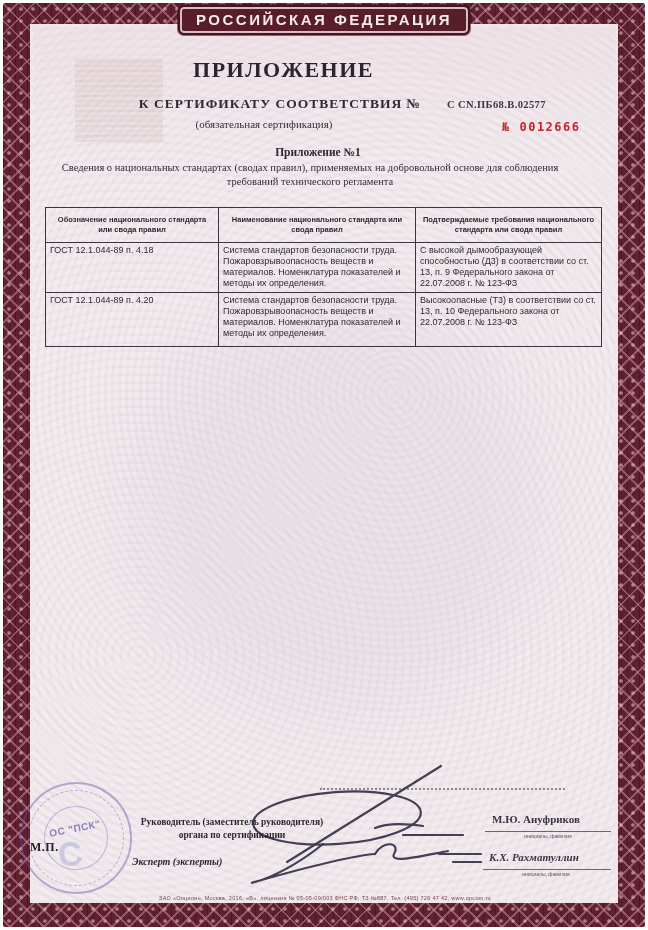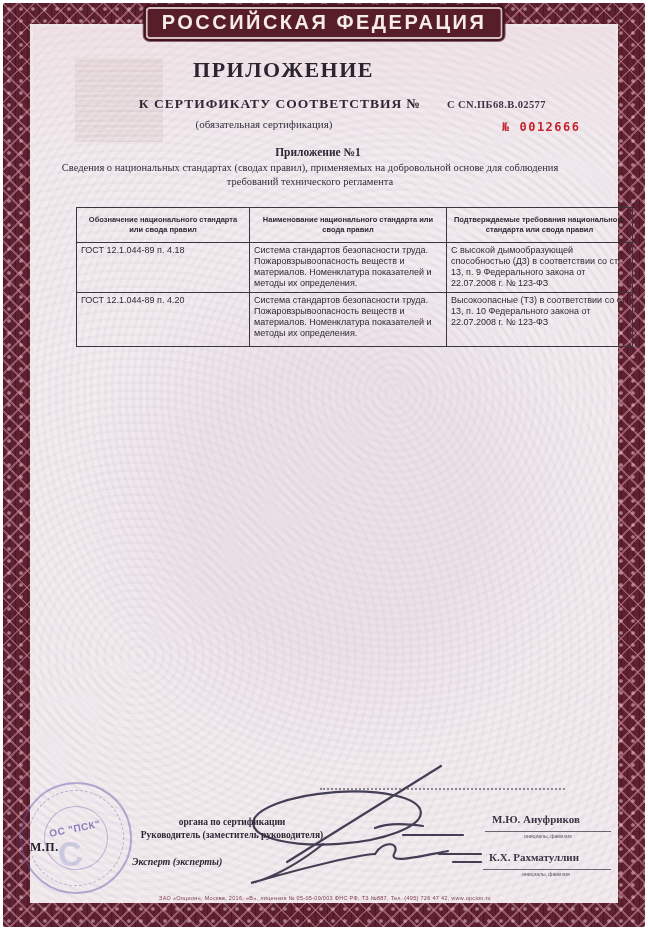--- a/index.html
+++ b/index.html
@@ -34,21 +34,21 @@
     position:absolute; left:75px; top:58px; width:88px; height:84px;
     background:
       repeating-linear-gradient(0deg, rgba(180,150,145,.10) 0 2px, rgba(180,150,145,0) 2px 5px),
       rgba(200,172,165,.14);
   }
   
   .banner{
     position:absolute; top:5px; left:50%; transform:translateX(-50%);
     background:#571e2a; color:#f7ebe8;
     font-family:"Liberation Sans", sans-serif; font-weight:bold;
-    font-size:20px; letter-spacing:2.5px; white-space:nowrap;
+    font-size:15px; letter-spacing:2.5px; white-space:nowrap;
     padding:4px 16px 5px; border:2px solid #44141f; border-radius:6px;
     box-shadow:inset 0 0 0 2px rgba(236,220,218,.85), 0 0 0 1px rgba(70,20,32,.6);
   }
   
   .doc-title{
     position:absolute; top:57px; left:0; width:567px; text-align:center;
     font-size:22px; font-weight:bold; letter-spacing:1.5px; color:#2b2531;
   }
   .doc-subtitle{
     position:absolute; top:96px; left:40px; width:480px; text-align:center;
@@ -72,21 +72,21 @@
     font-size:11.5px; font-weight:bold; color:#2e2836;
   }
   .appendix-desc{
     position:absolute; top:161px; left:50px; width:520px; text-align:center;
     font-size:10.5px; font-weight:normal; line-height:1.32; color:#332d3d;
   }
   
   .std-table{
     position:absolute; top:207px; left:45px; width:556px;
     border-collapse:collapse; table-layout:fixed;
-    font-family:"Liberation Sans", sans-serif; color:#2e2a33;margin-left:31px;
+    font-family:"Liberation Sans", sans-serif; color:#2e2a33;
   }
   .std-table th,.std-table td{
     border:1px solid #3b3540; vertical-align:top; padding:2px 4px;
     overflow:hidden;
   }
   .std-table th{
     font-size:7.5px; font-weight:bold; text-align:center; vertical-align:middle;
     line-height:1.3; height:30px; padding:2px 6px;
   }
   .std-table td{ font-size:9px; line-height:1.24; }
@@ -102,21 +102,21 @@
   .sig-label-head{
     position:absolute; top:816px; left:112px; width:240px; text-align:center;
     font-size:9.5px; font-weight:bold; line-height:1.35; color:#2e2836;
   }
   .sig-label-expert{
     position:absolute; top:856px; left:132px;
     font-size:10px; font-weight:bold; color:#2e2836;font-style:italic;
   }
   .sig-name{ position:absolute; font-size:11px; font-weight:bold; color:#3a3545; white-space:nowrap;}
   .sig-name.n1{ top:813px; left:492px;}
-  .sig-name.n2{ top:851px; left:489px;}
+  .sig-name.n2{ top:851px; left:489px;font-style:italic;}
   .sig-underline{ position:absolute; border-top:1px solid #4a4550; opacity:.8;}
   .sig-underline.u1{ top:831px; left:485px; width:126px;}
   .sig-underline.u2{ top:869px; left:483px; width:128px;}
   .sig-caption{
     position:absolute; width:126px; text-align:center; font-size:5px;
     color:#5a5560; font-family:"Liberation Sans", sans-serif;
   }
   .sig-caption.c1{ top:833px; left:485px;}
   .sig-caption.c2{ top:871px; left:483px;}
   .sig-svg{ position:absolute; top:762px; left:225px; }
@@ -194,22 +194,22 @@
         <td>ГОСТ 12.1.044-89 п. 4.20</td>
         <td>Система стандартов безопасности труда. Пожаровзрывоопасность веществ и материалов. Номенклатура показателей и методы их определения.</td>
         <td>Высокоопасные (Т3) в соответствии со ст. 13, п. 10 Федерального закона от 22.07.2008 г. № 123-ФЗ</td>
       </tr>
     </tbody>
   </table>
 
   <div class="dotted-line"></div>
 
   <div class="sig-label-head">
+    <div>Руководитель (заместитель руководителя)</div>
     <div>органа по сертификации</div>
-    <div>Руководитель (заместитель руководителя)</div>
   </div>
   <div class="sig-label-expert">Эксперт (эксперты)</div>
 
   <svg class="sig-svg" width="260" height="128" viewBox="0 0 260 128">
     <g fill="none" stroke="#26223a" stroke-width="2.2" stroke-linecap="round" opacity="0.85">
       <ellipse cx="112" cy="56" rx="84" ry="26" transform="rotate(-4 112 56)"></ellipse>
       <path d="M 216 4 L 62 100"></path>
       <path d="M 150 66 c 14 -6 34 -4 48 -2 M 178 73 h 60"></path>
       <path d="M 98 82 C 76 100 48 116 26 121 C 58 112 120 94 150 92"></path>
       <path d="M 150 92 c 8 -14 26 -12 19 0 c -5 10 28 2 54 -3 M 214 92 h 42 M 228 100 h 28"></path>

